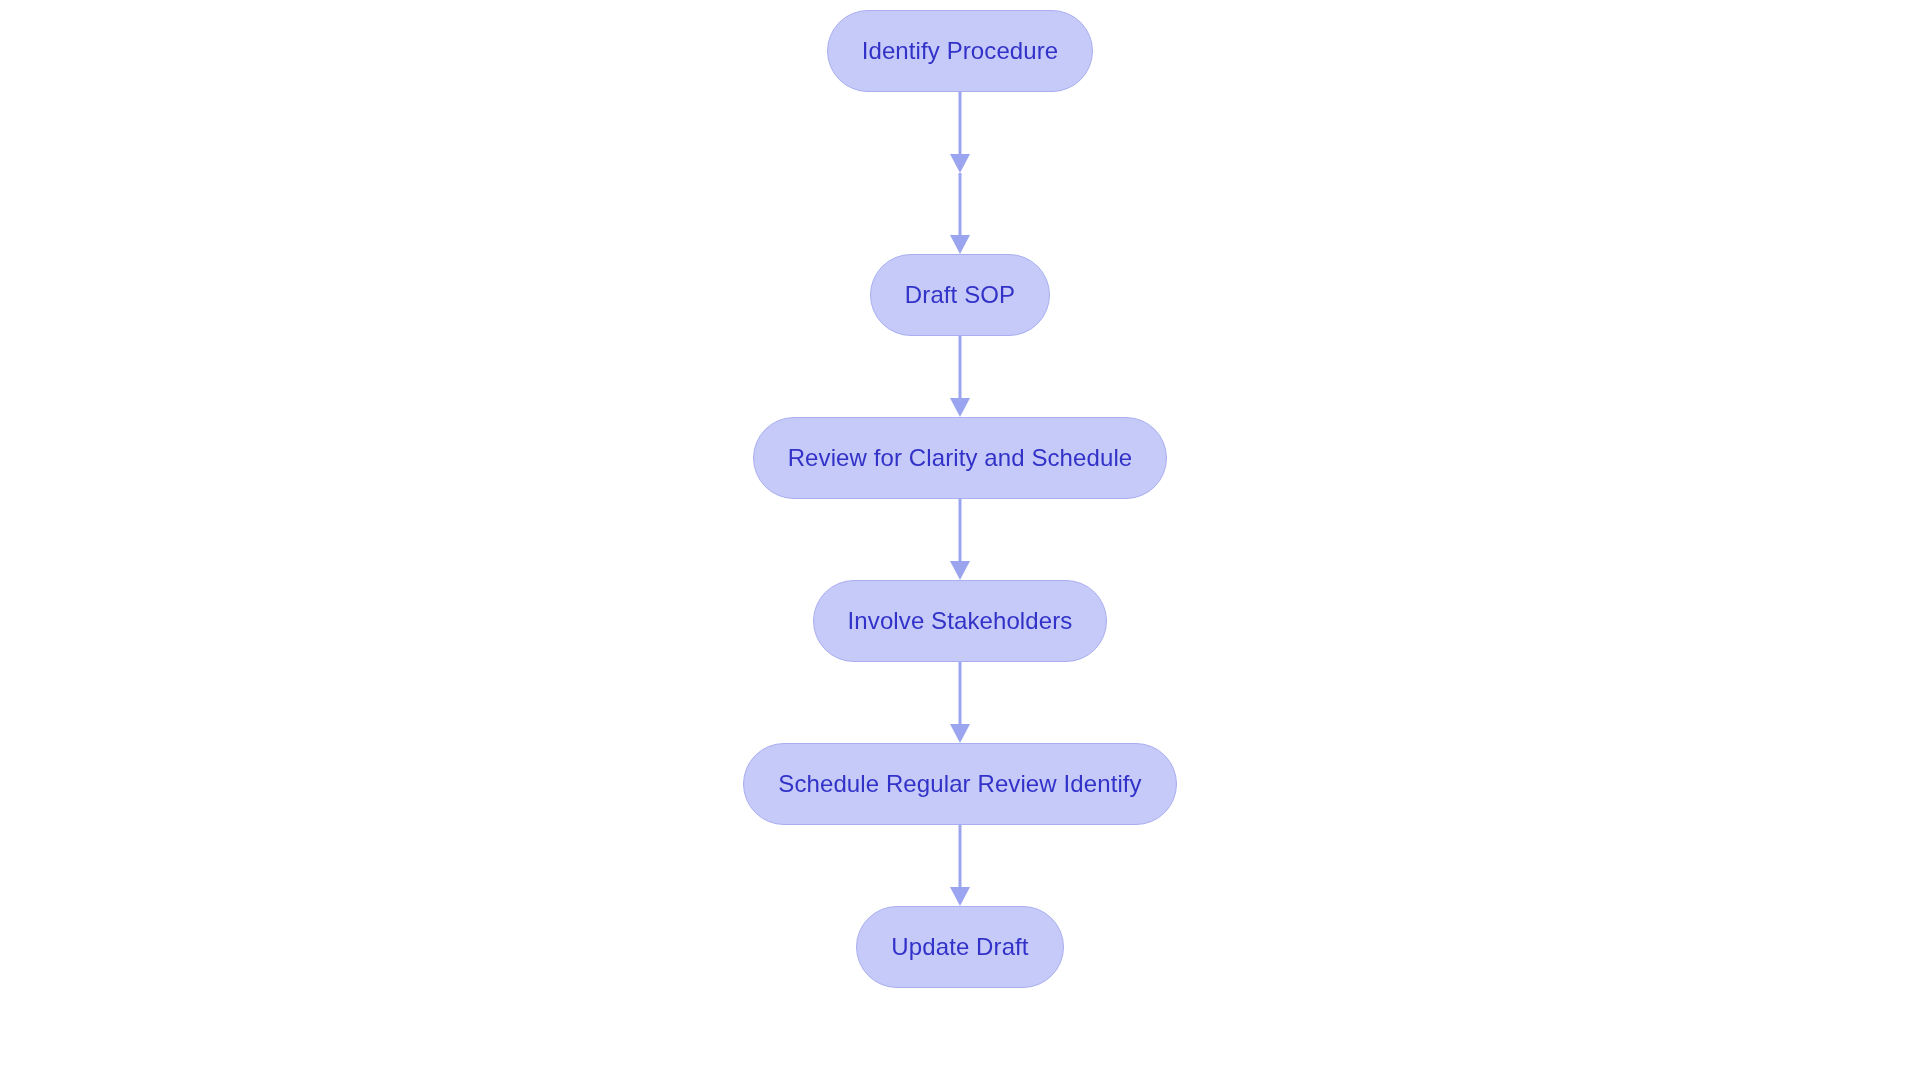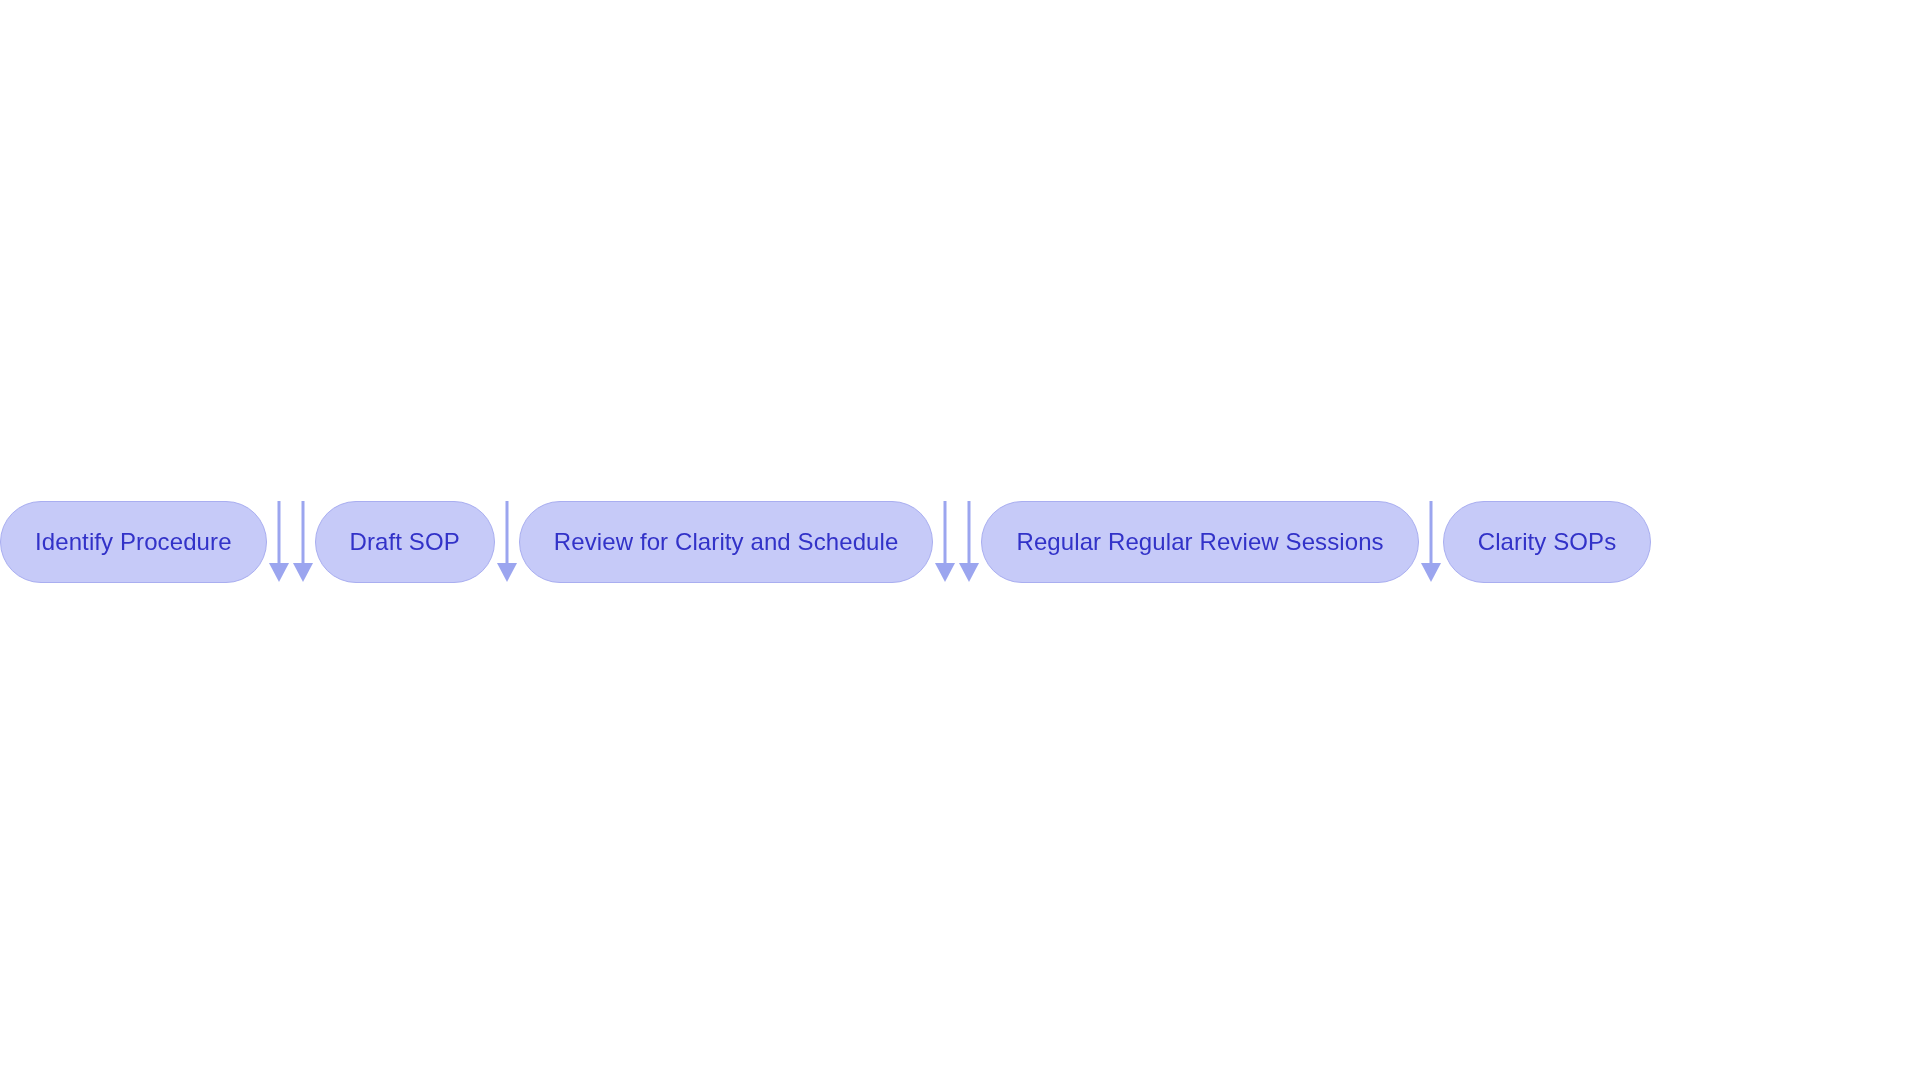--- a/index.html
+++ b/index.html
@@ -22,23 +22,24 @@
     background: #ffffff;
   }
 
   .flow-column {
     position: absolute;
     left: 0;
     top: 0;
     width: 1920px;
     height: 1083px;
     display: flex;
-    flex-direction: row;
+    flex-direction: column;
     align-items: center;
     justify-content: flex-start;
+    padding-top: 10px;
     box-sizing: border-box;
   }
 
   .node {
     box-sizing: border-box;
     height: 82px;
     border-radius: 41px;
     background: #c6caf8;
     border: 1.5px solid #a9aef0;
     display: flex;
@@ -117,33 +118,36 @@
 
     <div class="node">
       <span class="node-label">Review for Clarity and Schedule</span>
     </div>
 
     <div class="connector">
       <span class="stem"></span>
       <span class="head"></span>
     </div>
 
-
-    <div class="connector">
-      <span class="stem"></span>
-      <span class="head"></span>
-    </div>
-
     <div class="node">
-      <span class="node-label">Regular Regular Review Sessions</span>
+      <span class="node-label">Involve Stakeholders</span>
     </div>
 
     <div class="connector">
       <span class="stem"></span>
       <span class="head"></span>
     </div>
 
     <div class="node">
-      <span class="node-label">Clarity SOPs</span>
+      <span class="node-label">Schedule Regular Review Identify</span>
+    </div>
+
+    <div class="connector">
+      <span class="stem"></span>
+      <span class="head"></span>
+    </div>
+
+    <div class="node">
+      <span class="node-label">Update Draft</span>
     </div>
 
   </div>
 </div>
 
 </body></html>

